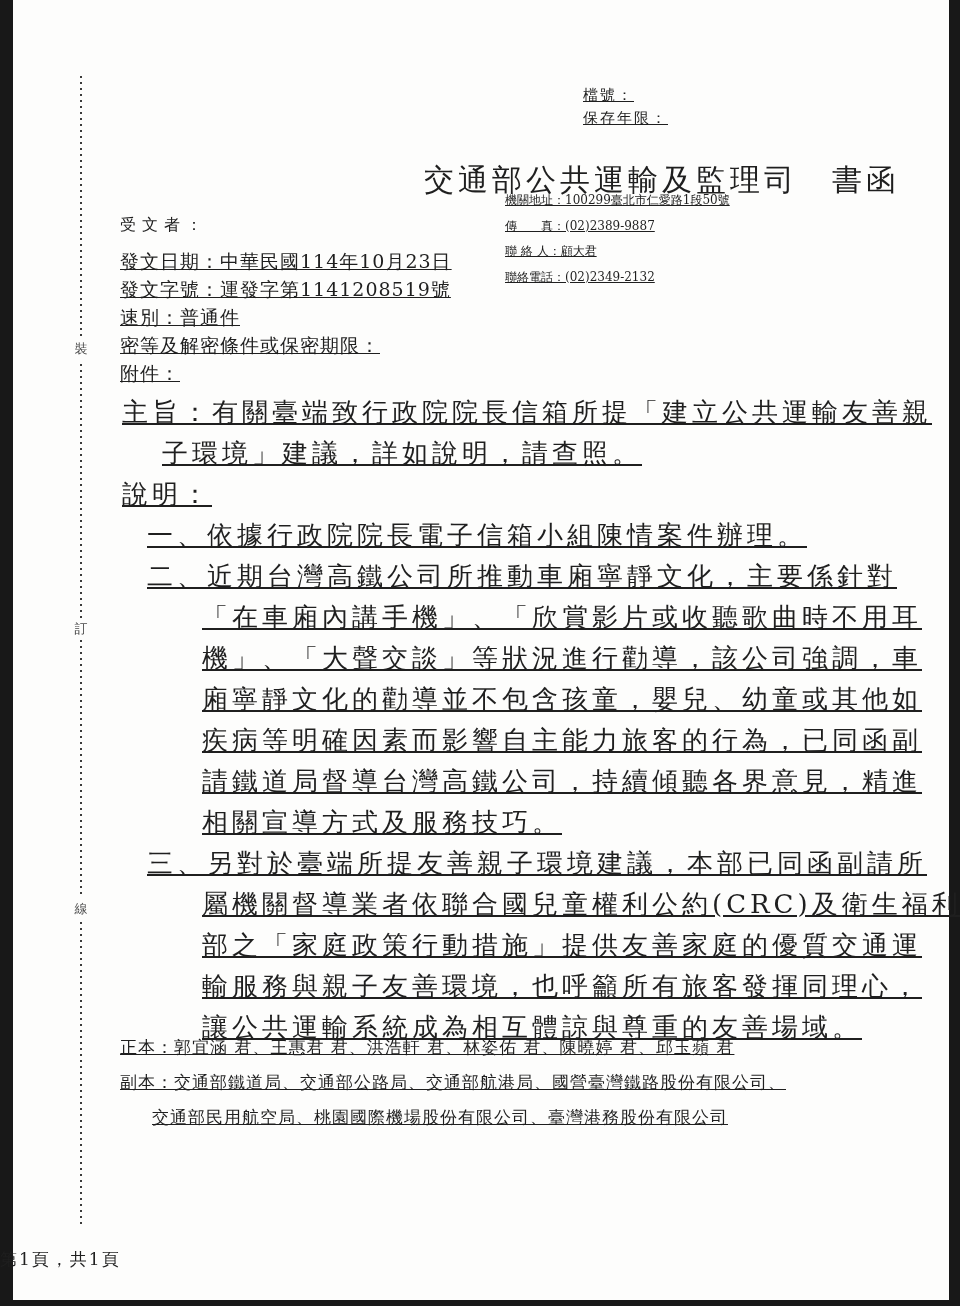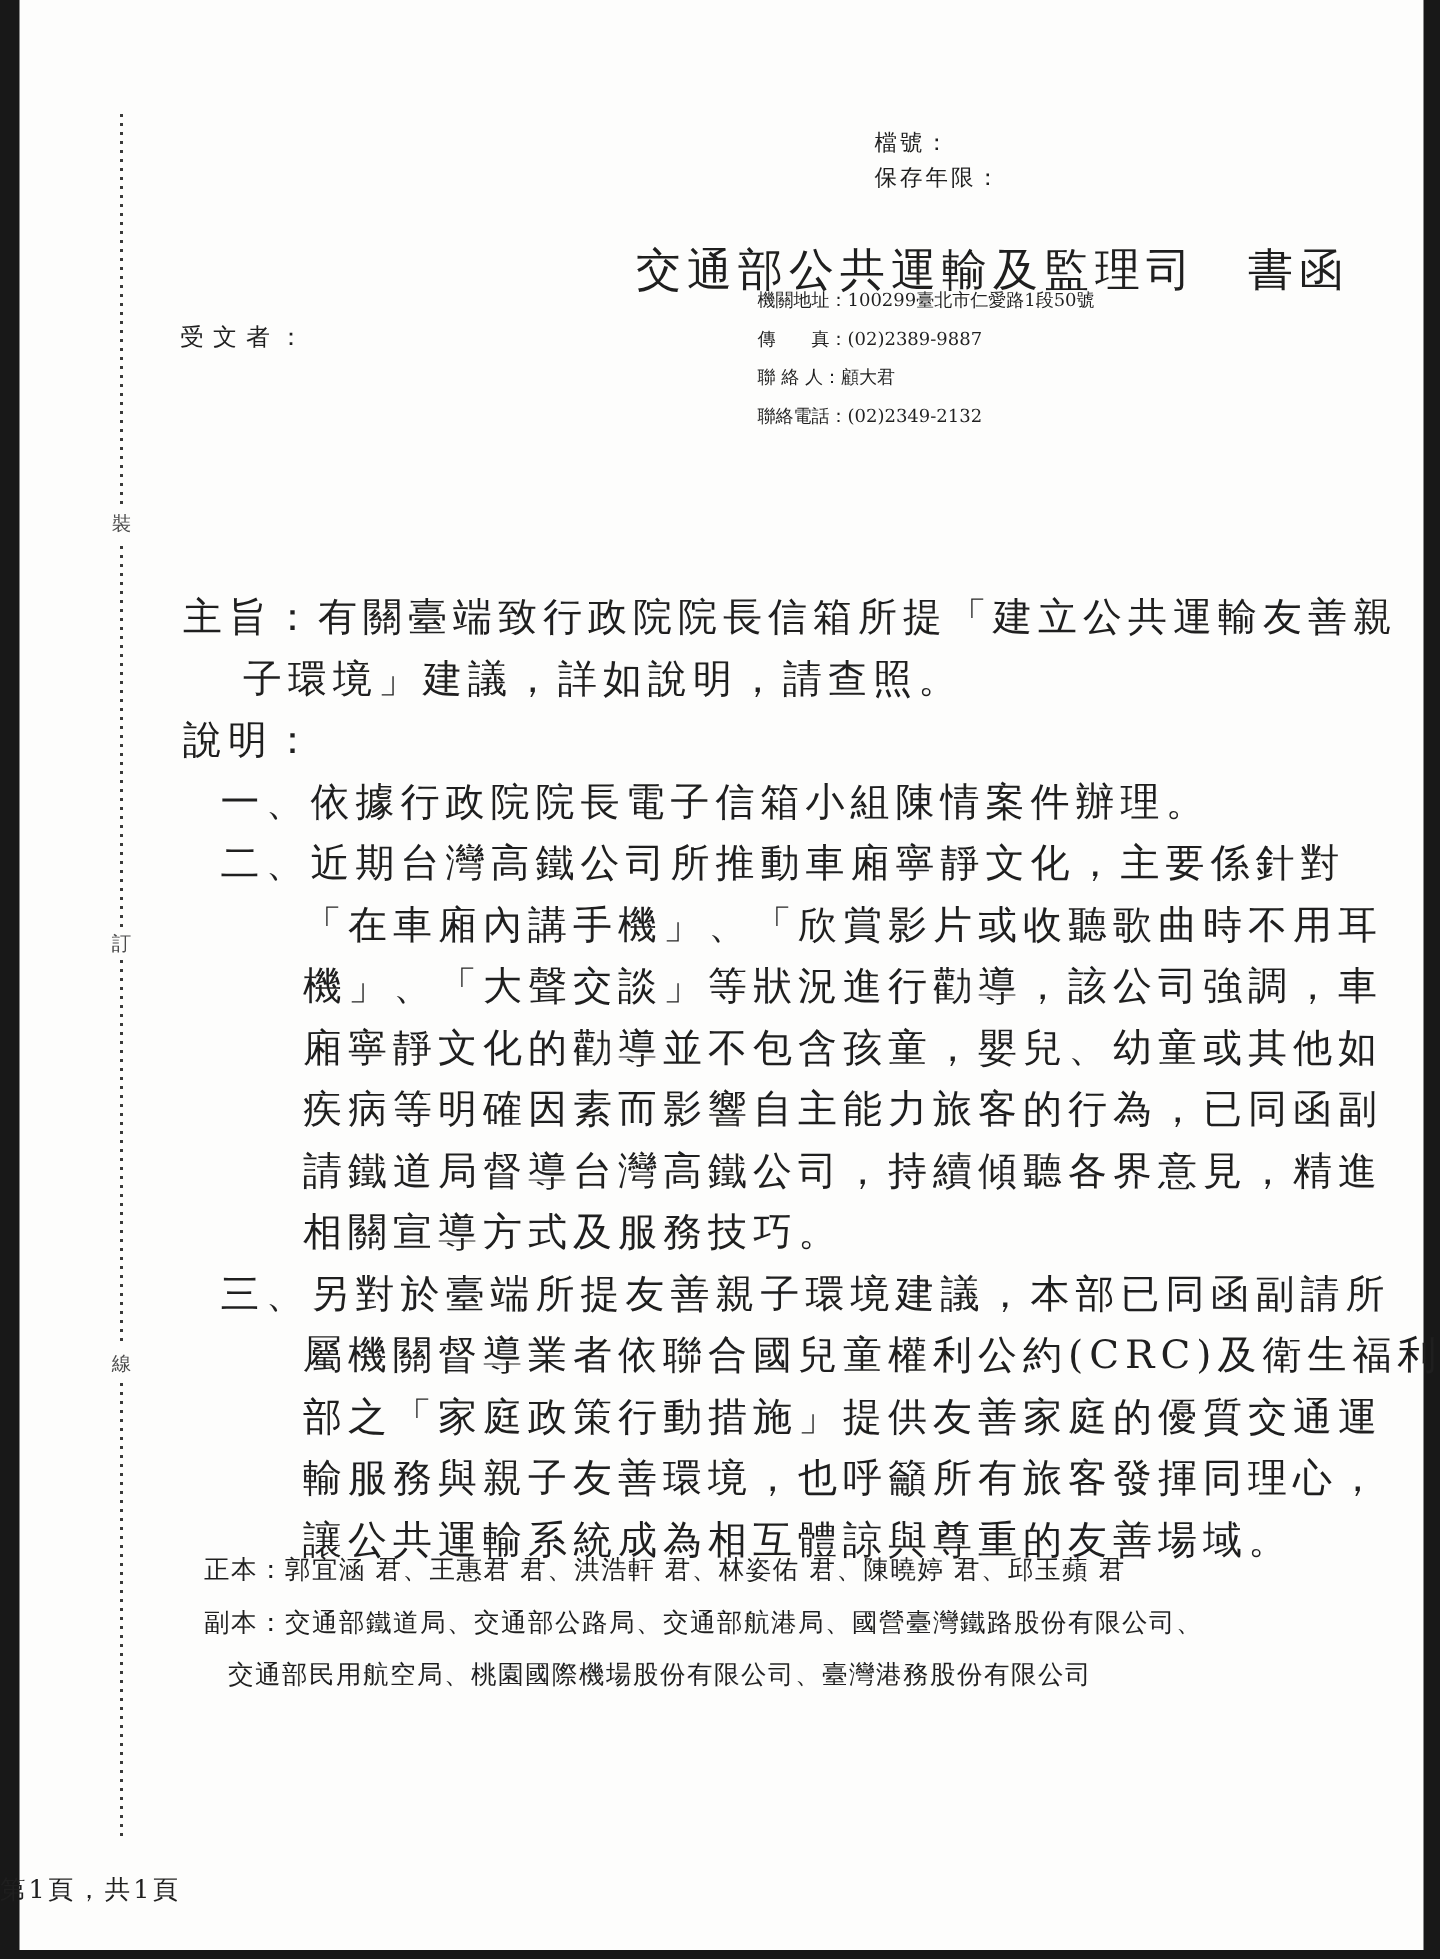--- a/index.html
+++ b/index.html
@@ -48,29 +48,29 @@
 
   
   .body-block{position:absolute;left:122px;top:392px;font-size:26px;line-height:41px;letter-spacing:4px;}
   .body-block .ind0{margin-left:0;}
   .body-block .ind1{margin-left:40px;}
   .body-block .ind2{margin-left:25px;}
   .body-block .ind3{margin-left:80px;}
 
   
   .dist{position:absolute;left:120px;top:1030px;font-size:17px;line-height:35px;letter-spacing:1px;}
-  .dist .ind0{margin-left:16px;}
+  .dist .ind0{margin-left:0;}
   .dist .ind4{margin-left:32px;}
 
   
   .footer{
     position:absolute;left:0;right:0;top:1248px;
     font-size:17px;letter-spacing:2px;
   }
-  .line{white-space:pre;}
+  .line{white-space:pre;text-decoration:underline;}
 </style>
 </head>
 <body>
 
 <div class="edge edge-left"></div>
 <div class="edge edge-right"></div>
 <div class="edge edge-bottom"></div>
 
 <div class="binding-line"></div>
 <div class="binding-char bc-zhuang">裝</div>
@@ -86,20 +86,27 @@
 
 <div class="contact">
     <div class="line">機關地址：100299臺北市仁愛路1段50號</div>
     <div class="line">傳　　真：(02)2389-9887</div>
     <div class="line">聯 絡 人：顧大君</div>
     <div class="line">聯絡電話：(02)2349-2132</div>
   </div>
 
 <div class="recipient">
   <div class="to-label">受文者：</div>
+  <div class="meta">
+      <div class="line">發文日期：中華民國114年10月23日</div>
+      <div class="line">發文字號：運發字第1141208519號</div>
+      <div class="line">速別：普通件</div>
+      <div class="line">密等及解密條件或保密期限：</div>
+      <div class="line">附件：</div>
+    </div>
 </div>
 
 <div class="body-block">
     <div class="line ind0">主旨：有關臺端致行政院院長信箱所提「建立公共運輸友善親</div>
     <div class="line ind1">子環境」建議，詳如說明，請查照。</div>
     <div class="line ind0">說明：</div>
     <div class="line ind2">一、依據行政院院長電子信箱小組陳情案件辦理。</div>
     <div class="line ind2">二、近期台灣高鐵公司所推動車廂寧靜文化，主要係針對</div>
     <div class="line ind3">「在車廂內講手機」、「欣賞影片或收聽歌曲時不用耳</div>
     <div class="line ind3">機」、「大聲交談」等狀況進行勸導，該公司強調，車</div>

